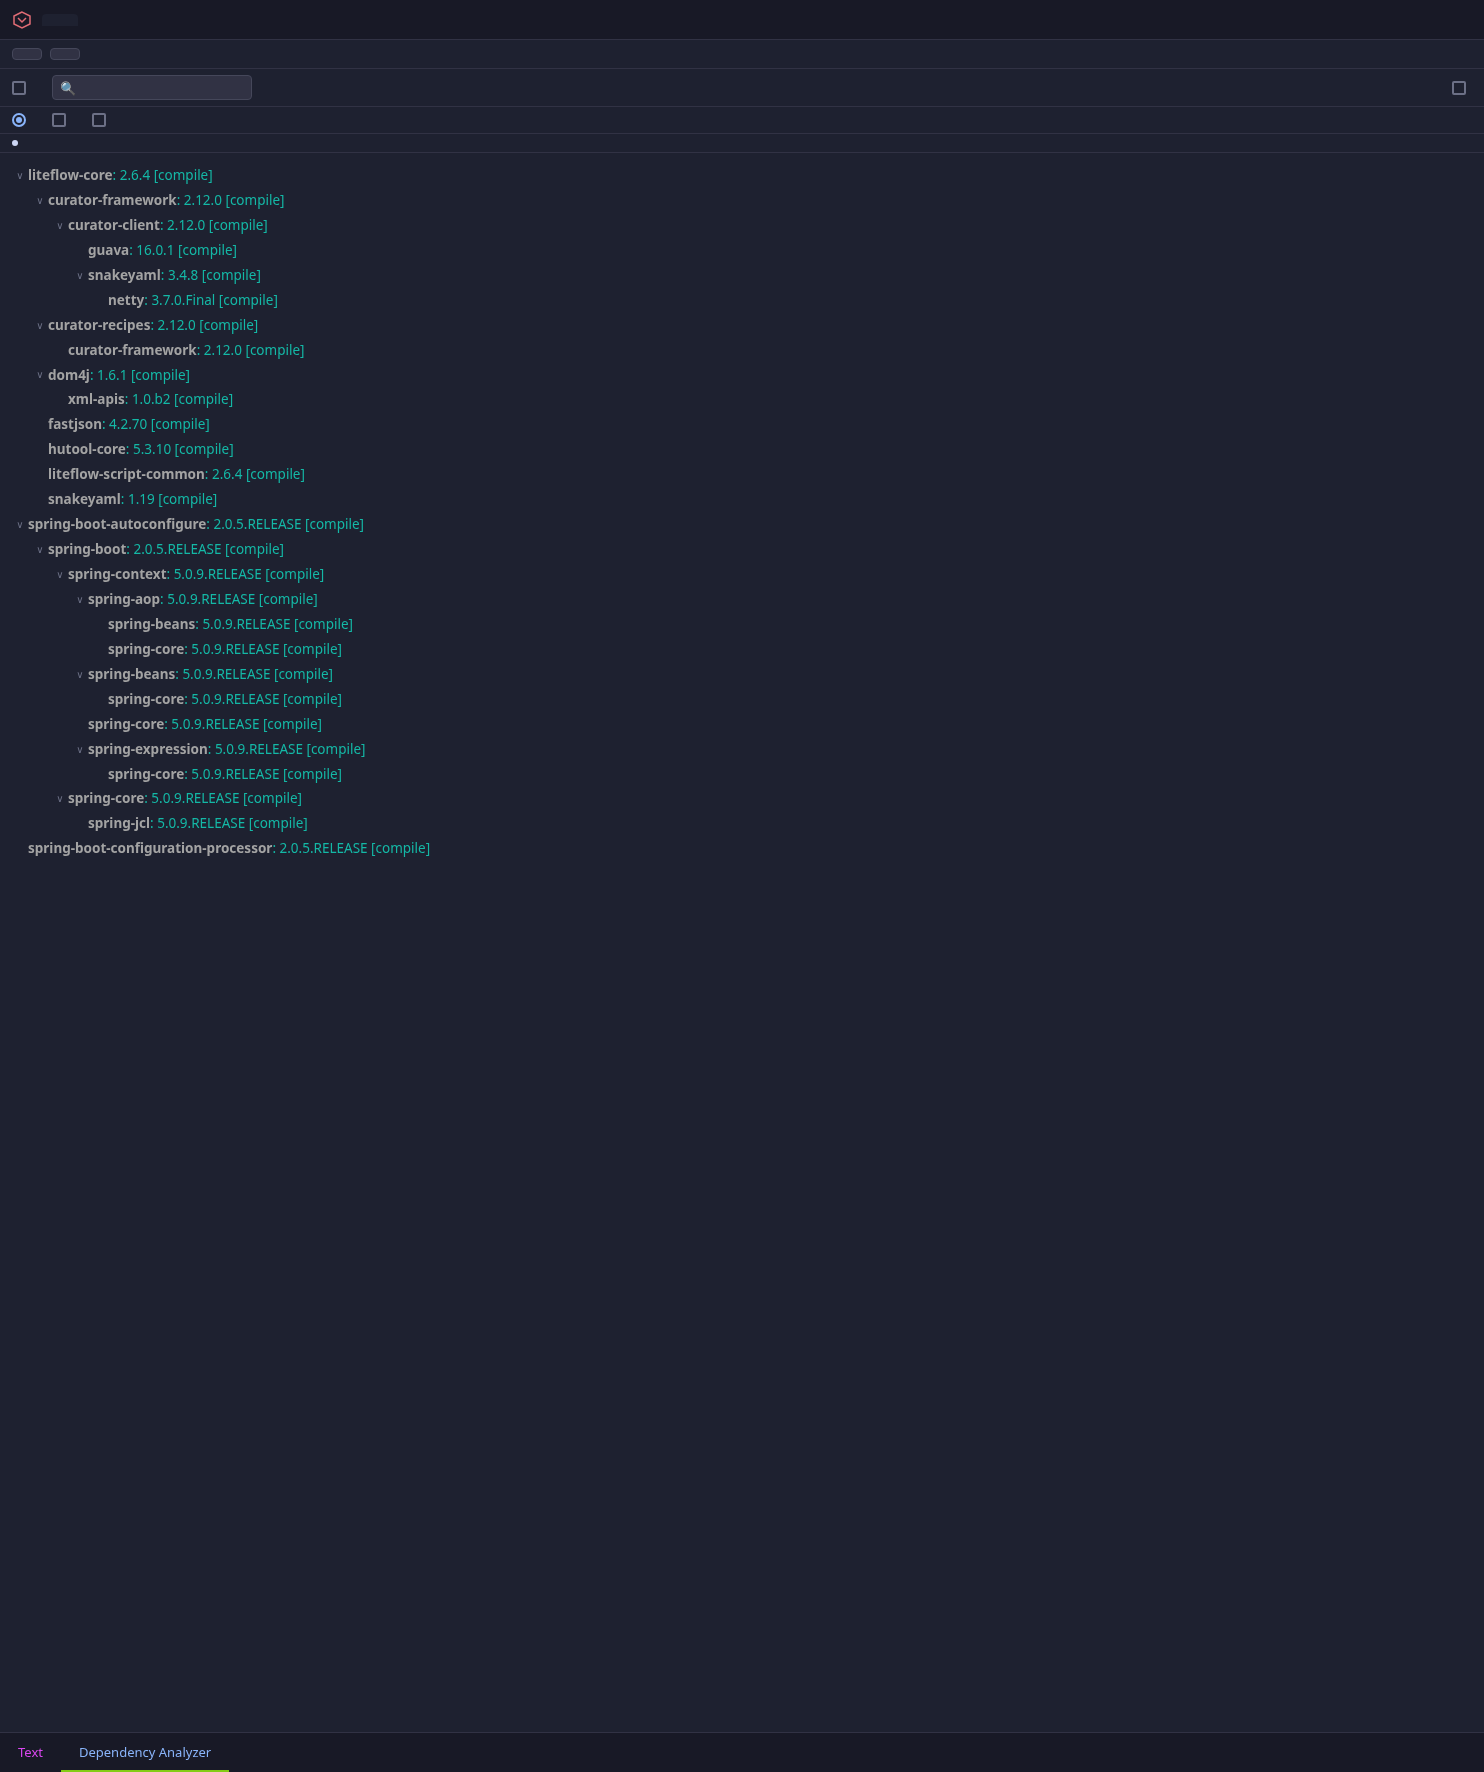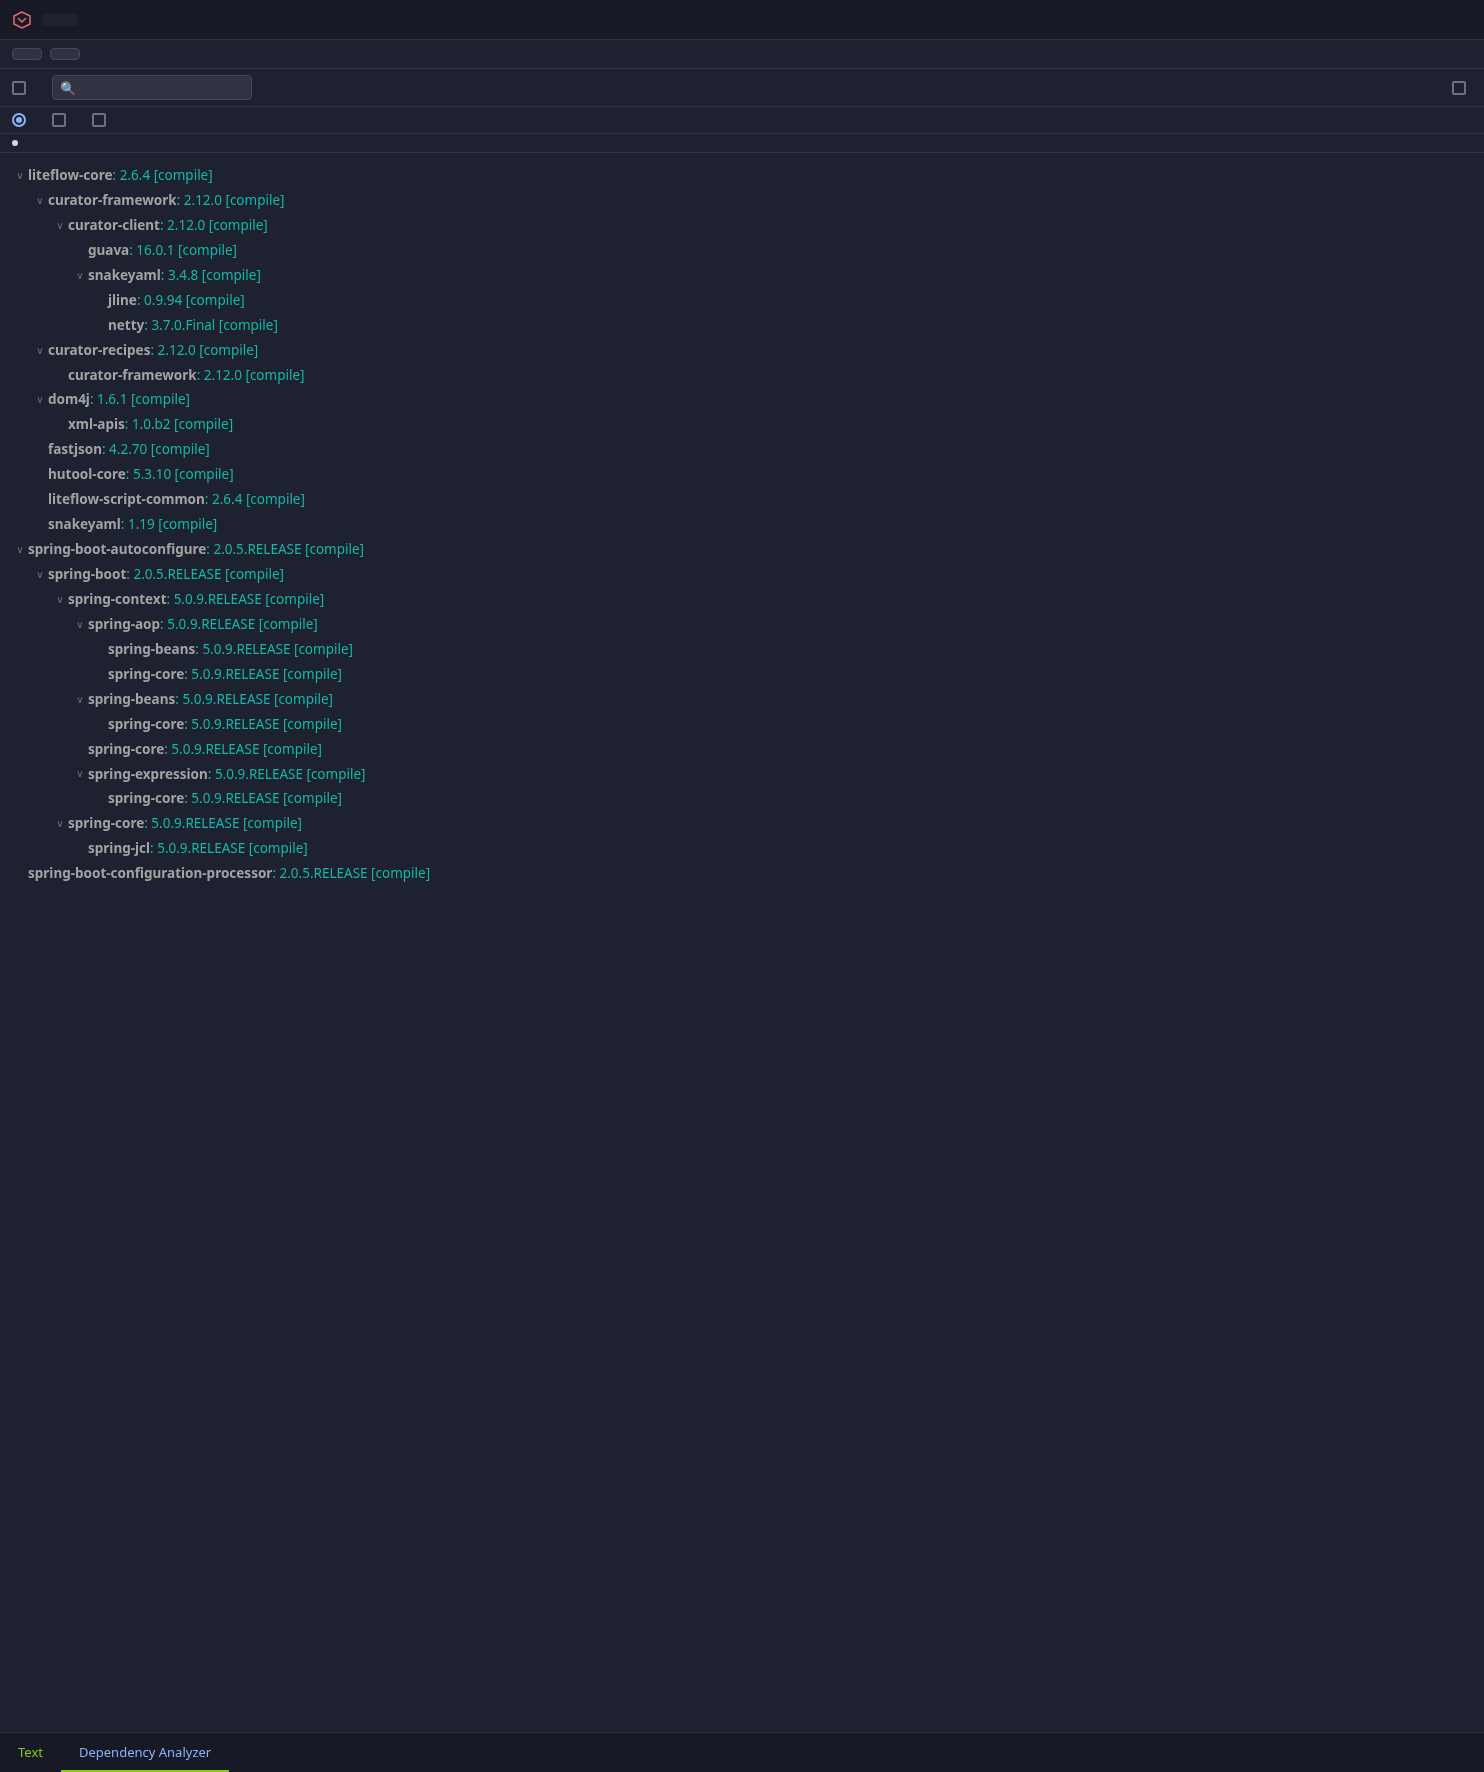--- a/index.html
+++ b/index.html
@@ -243,21 +243,21 @@
       border-top: 1px solid #313244;
       display: flex;
       align-items: stretch;
       height: 40px;
       flex-shrink: 0;
     }
     .bottom-tab {
       padding: 0 18px;
       display: flex;
       align-items: center;
-      color: #84cc16;
+      color: #d946ef;
       font-size: 13px;
       cursor: pointer;
       border-bottom: 2px solid transparent;
     }
     .bottom-tab.active {
       color: #89b4fa;
       border-bottom: 2px solid #84cc16;
     }
   </style>
 </head>
@@ -346,26 +346,20 @@
       </div>
       <div class="dep-line">
         <span class="dep-indent" style="width: 60px; min-width: 60px;"></span>
         <span class="chevron">∨</span>
         <span class="dep-name">snakeyaml</span>
         <span class="dep-version"> : 3.4.8 [compile]</span>
       </div>
       <div class="dep-line">
         <span class="dep-indent" style="width: 80px; min-width: 80px;"></span>
         <span class="chevron"></span>
-        <span class="dep-name">jline</span>
-        <span class="dep-version"> : 0.9.94 [compile]</span>
-      </div>
-      <div class="dep-line">
-        <span class="dep-indent" style="width: 80px; min-width: 80px;"></span>
-        <span class="chevron"></span>
         <span class="dep-name">netty</span>
         <span class="dep-version"> : 3.7.0.Final [compile]</span>
       </div>
       <div class="dep-line">
         <span class="dep-indent" style="width: 20px; min-width: 20px;"></span>
         <span class="chevron">∨</span>
         <span class="dep-name">curator-recipes</span>
         <span class="dep-version"> : 2.12.0 [compile]</span>
       </div>
       <div class="dep-line">

